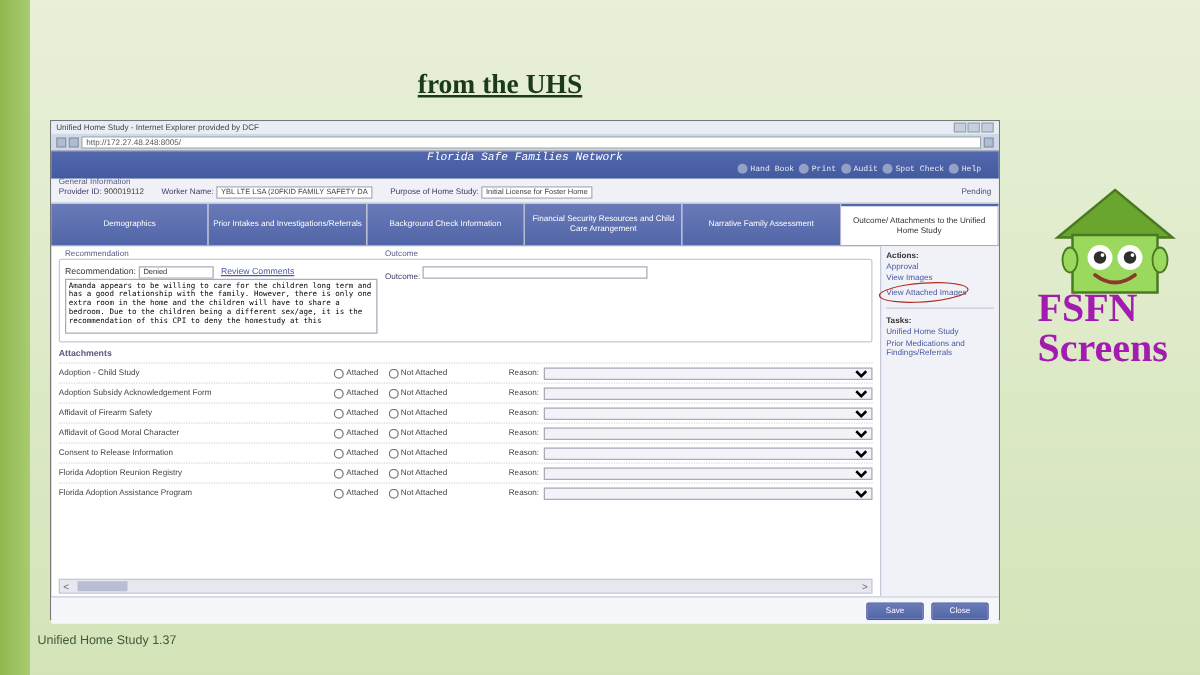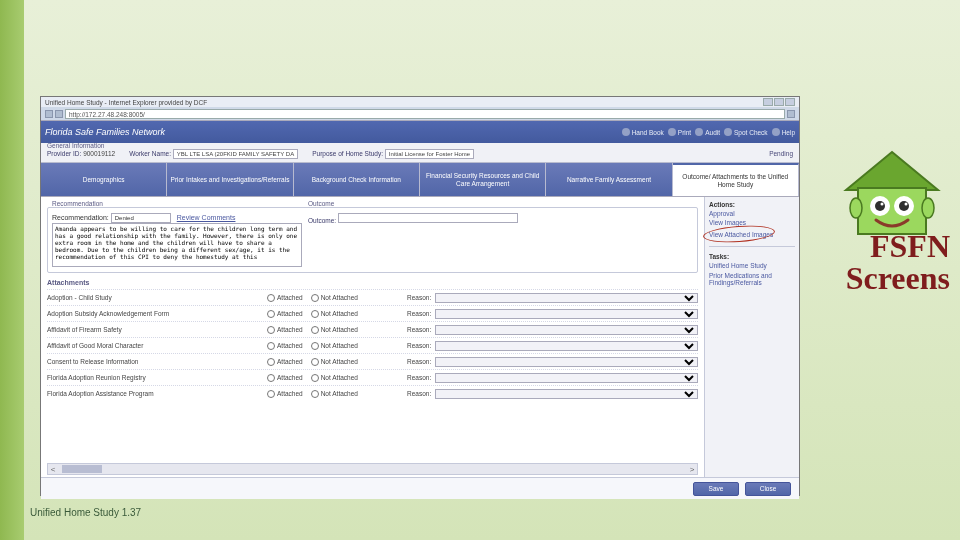--- a/index.html
+++ b/index.html
@@ -18,45 +18,45 @@
     position: absolute; left: 200px; top: 28px; width: 400px;
     text-align: center;
   }
   .title-block h1 {
     font-size: 22px; font-family: "Times New Roman", serif;
     text-decoration: underline; font-weight: 700; color: #1a3a1a;
     line-height: 1.2;
   }
   .side-label {
     position: absolute; right: 10px; top: 230px; width: 120px;
-    text-align: right;
+    text-align: left;
     font-family: "Times New Roman", serif;
-    font-size: 32px; font-weight: 700; color: #7f1d1d;
+    font-size: 32px; font-weight: 700; color: #a21caf;
     line-height: 1;
   }
   .house-icon {
     position: absolute; right: 18px; top: 148px; width: 100px; height: 90px;
   }
   .screenshot {
     position: absolute; left: 40px; top: 96px;
     width: 760px; height: 400px;
     border: 1px solid #777; background: #fff;
     font-size: 7px; color: #333;
   }
   
   .chrome-top { height: 14px; background: #cfd9e8; border-bottom: 1px solid #aab; display:flex; align-items:center; padding:0 4px; gap:2px;}
   .chrome-top .nbtn { width:8px; height:8px; background:#b0bdd0; border:1px solid #8a96ad;}
   .addr { flex:1; height:10px; background:#fff; border:1px solid #9aa; padding:0 3px; line-height:9px; font-size:6.5px; color:#555;}
   .titlebar { height:10px; background:#e9edf5; padding:0 4px; font-size:6.5px; color:#444; display:flex; align-items:center;}
   .winctl { margin-left:auto; display:flex; gap:1px;}
   .winctl span{display:inline-block;width:10px;height:8px;background:#c6cee0;border:1px solid #9aa;}
   .brand-bar {
     height: 22px; background: linear-gradient(#5168b0, #435a9e);
-    display:flex; align-items:center; padding:0 4px; color:#fff;
-    font-size:9px; font-style: italic; font-family: Liberation Sans, sans-serif;
+    display:flex; align-items:center; padding:0 14px; color:#fff;
+    font-size:9px; font-style: italic; font-family: Liberation Mono, monospace; flex-direction: column;
   }
   .brand-bar .menu { margin-left:auto; display:flex; gap:4px; font-size:6.5px; font-style:normal; color:#e8ecf6;}
   .brand-bar .menu span{display:flex;align-items:center;gap:2px;}
   .mi-dot{width:8px;height:8px;border-radius:50%;background:#94a1c6;}
   .geninfo {
     height: 20px; background:#f0f1f6; border-bottom:1px solid #b9bccf;
     display:flex; align-items:center; padding:2px 6px 0; gap:14px;
     font-size:6.5px; color:#444;
     position:relative;
   }
@@ -114,20 +114,21 @@
   }
 </style>
 </head>
 <body>
 
 <div class="left-bar"></div>
 
 <div class="title-block">
   <h1>
     <br>
+    <span>from the UHS</span>
   </h1>
 </div>
 
 <div class="house-icon">
   <svg viewBox="0 0 100 90">
     <polygon points="50,4 96,42 4,42" fill="#6aa62f" stroke="#4a7a20" stroke-width="2"></polygon>
     <rect x="16" y="40" width="68" height="46" fill="#9bd85e" stroke="#4a7a20" stroke-width="2"></rect>
     <circle cx="38" cy="58" r="10" fill="#fff"></circle>
     <circle cx="62" cy="58" r="10" fill="#fff"></circle>
     <circle cx="38" cy="58" r="5" fill="#2f2f2f"></circle>

